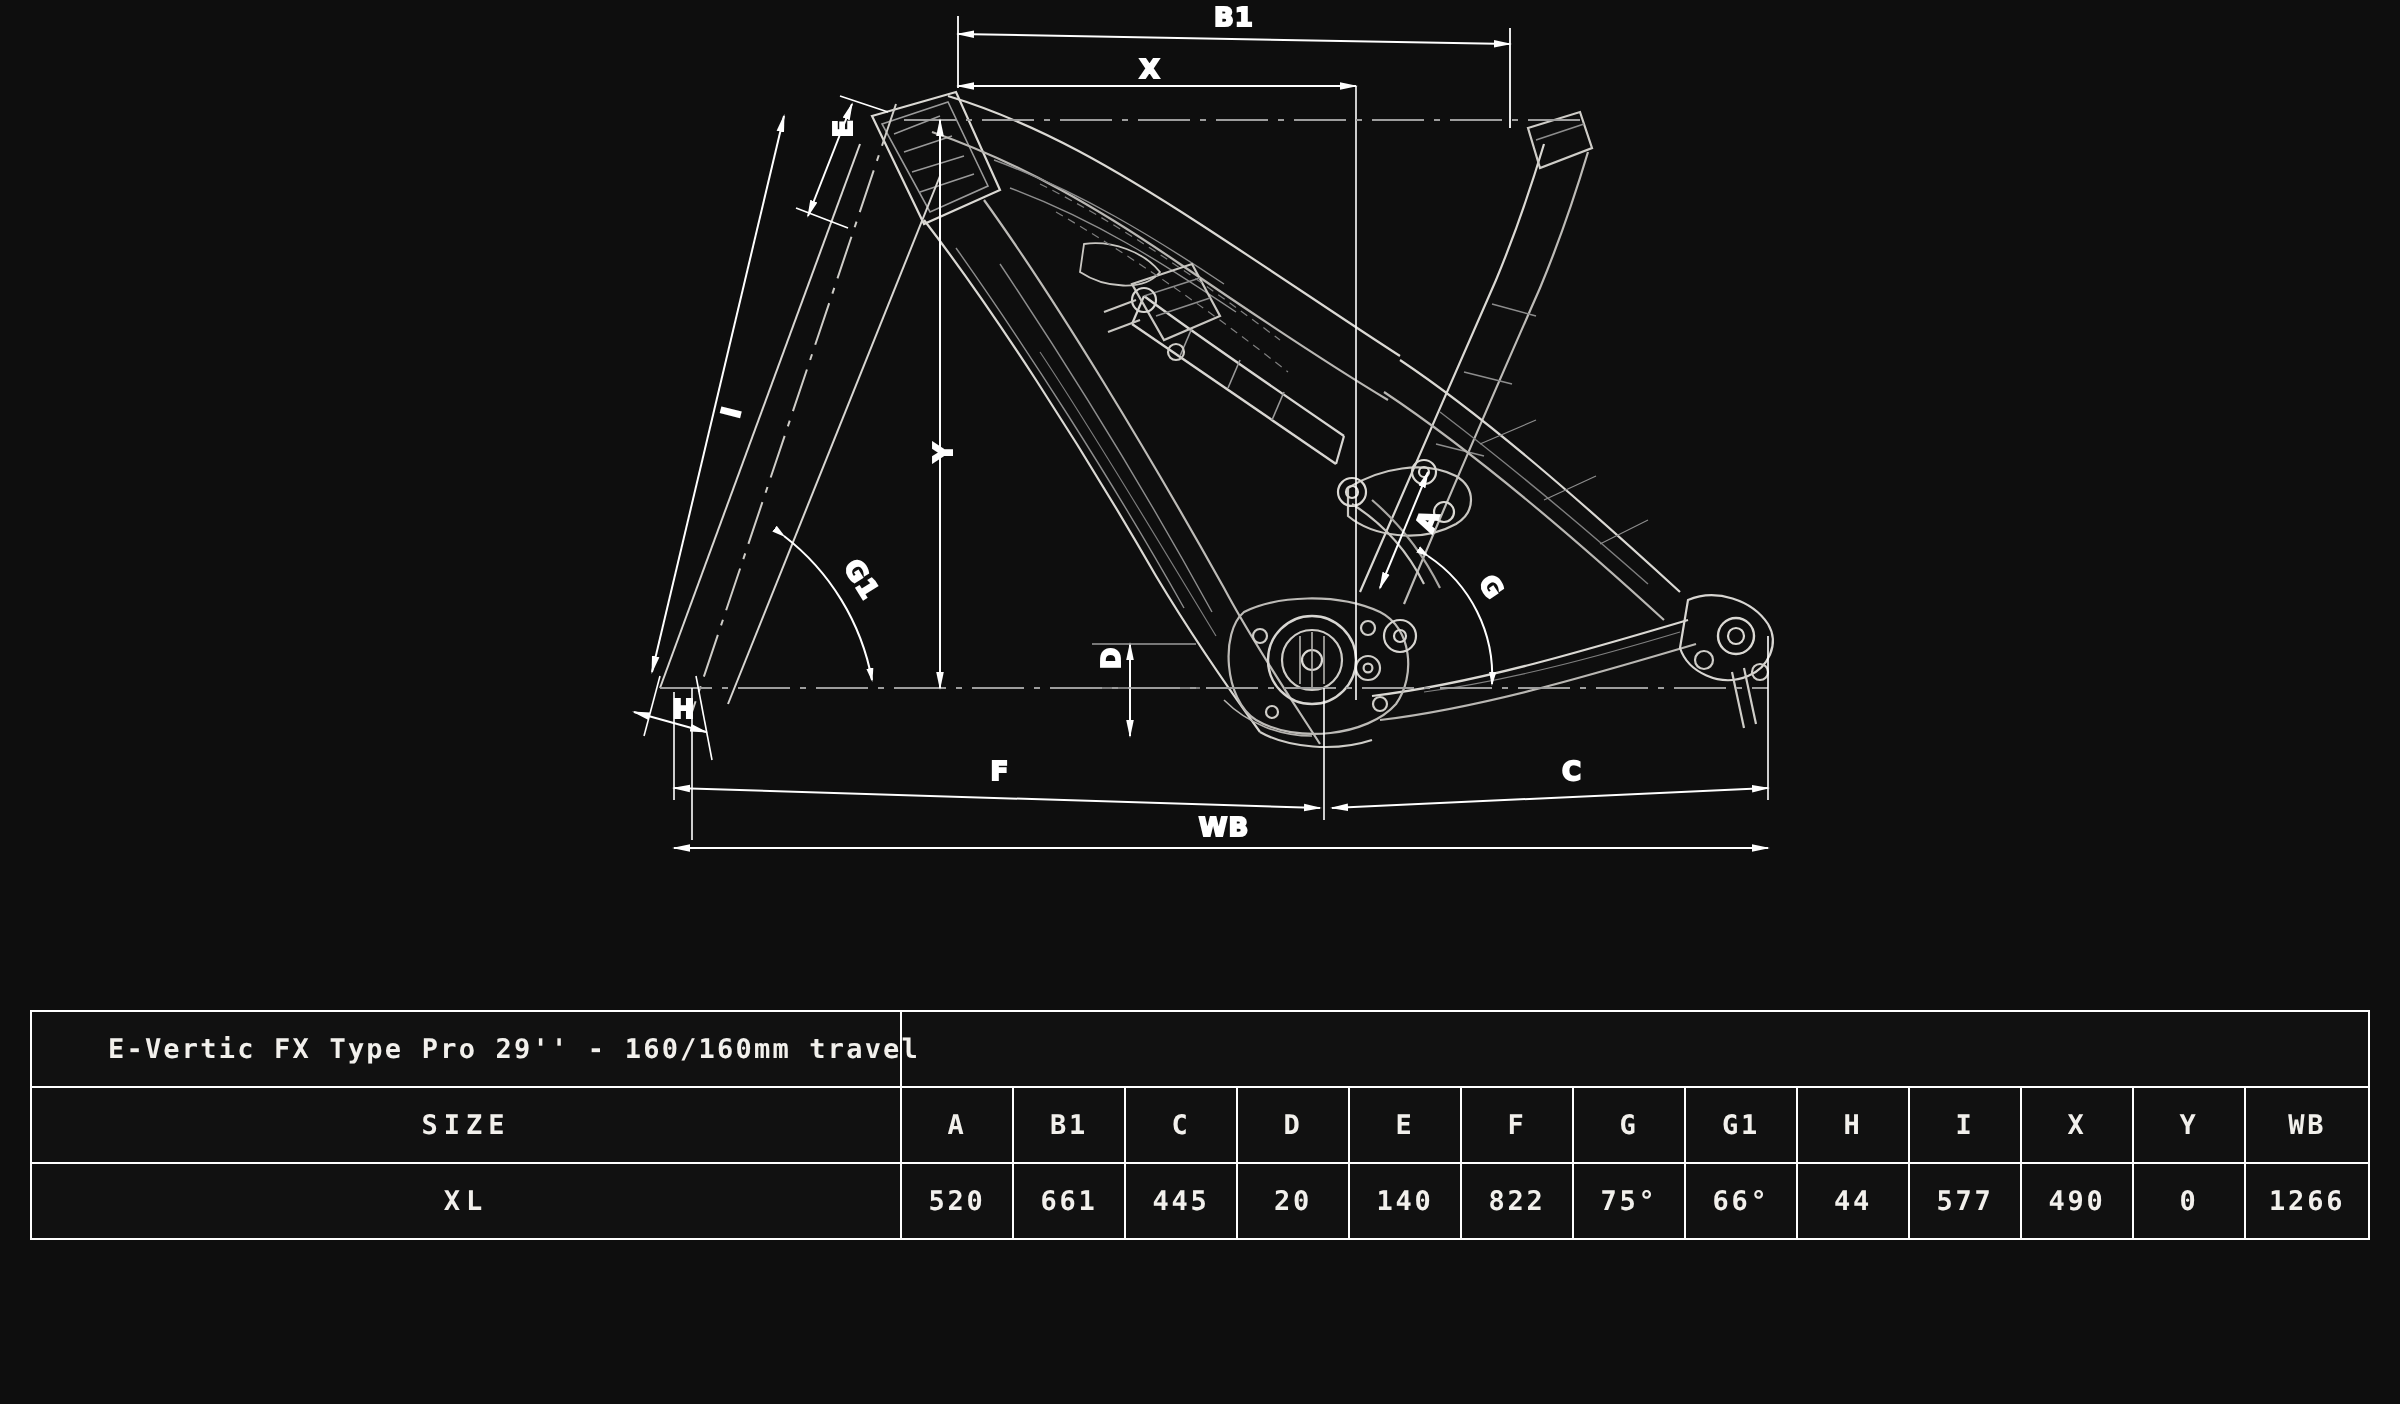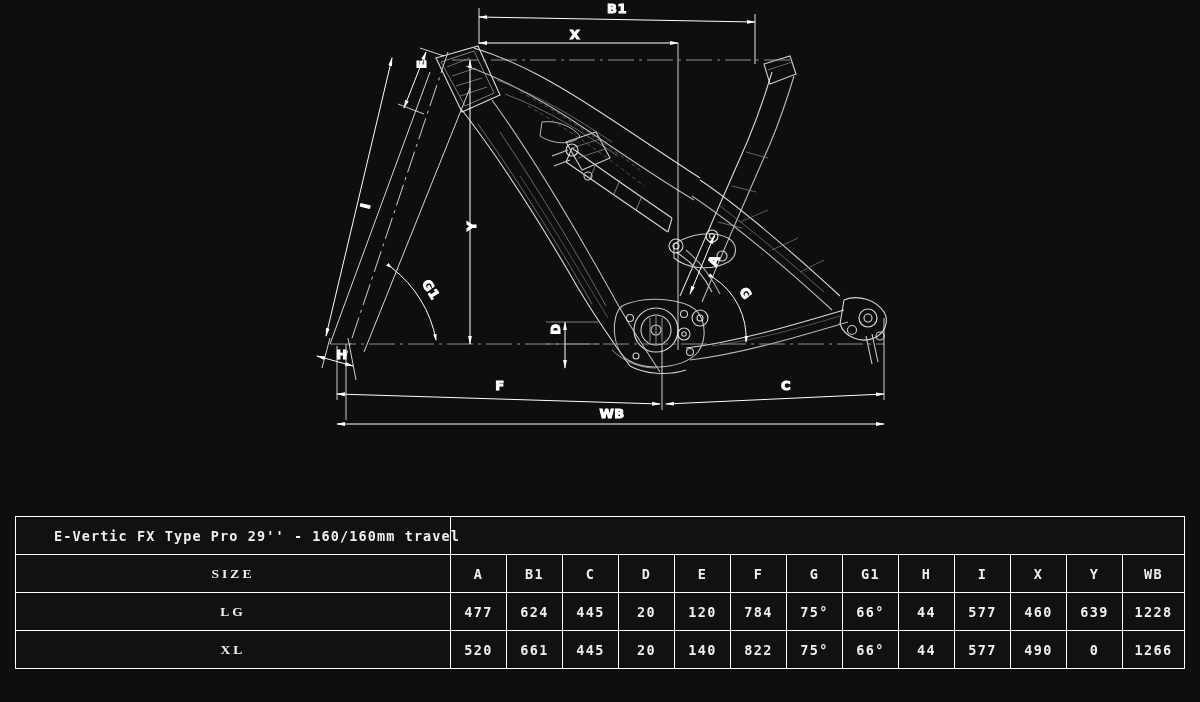--- a/index.html
+++ b/index.html
@@ -43,21 +43,21 @@
     font-size: 13px;
     font-weight: 600;
     fill: #ffffff;
     letter-spacing: 0.5px;
   }
 
   
   #geo-table {
     position: absolute;
     left: 15px;
-    top: 516px;
+    top: 505px;
     width: 1170px;
     border-collapse: collapse;
     table-layout: fixed;
   }
   #geo-table td, #geo-table th {
     border: 1px solid #ffffff;
     background: #111111;
     color: #f2f0ec;
     font-family: "DejaVu Sans Mono", "Liberation Mono", monospace;
     font-size: 13.5px;
@@ -75,21 +75,20 @@
     font-size: 13.5px;
   }
   #geo-table td.blank-cell {
     border-left: 1px solid #ffffff;
     border-top: 1px solid #ffffff;
     border-right: 1px solid #ffffff;
     border-bottom: 1px solid #ffffff;
   }
   #geo-table td.size-cell {
     letter-spacing: 3px;
-    font-family: Liberation Serif, serif;
   }
   .col-size { width: 435px; }
   .col-n { width: 56px; }
   .col-wide { width: 62px; }
 </style>
 </head>
 <body>
 
 <div id="page">
 
@@ -341,36 +340,20 @@
         <td>F</td>
         <td>G</td>
         <td>G1</td>
         <td>H</td>
         <td>I</td>
         <td>X</td>
         <td>Y</td>
         <td>WB</td>
       </tr>
       <tr>
-        <td class="size-cell">LG</td>
-        <td>477</td>
-        <td>624</td>
-        <td>445</td>
-        <td>20</td>
-        <td>120</td>
-        <td>784</td>
-        <td>75°</td>
-        <td>66°</td>
-        <td>44</td>
-        <td>577</td>
-        <td>460</td>
-        <td>639</td>
-        <td>1228</td>
-      </tr>
-      <tr>
         <td class="size-cell">XL</td>
         <td>520</td>
         <td>661</td>
         <td>445</td>
         <td>20</td>
         <td>140</td>
         <td>822</td>
         <td>75°</td>
         <td>66°</td>
         <td>44</td>

